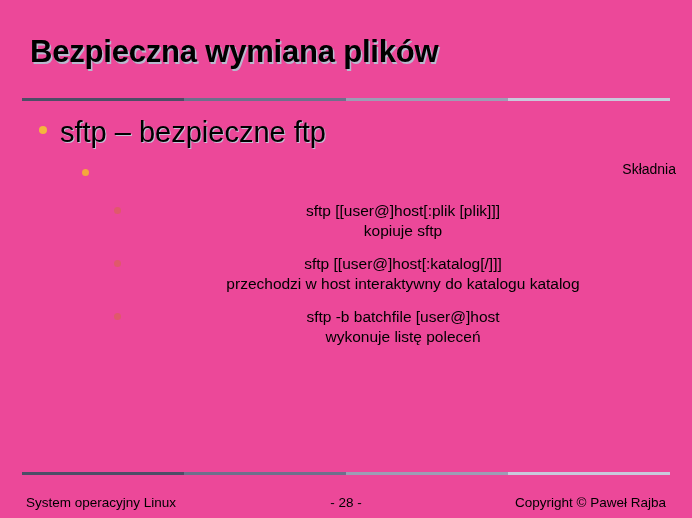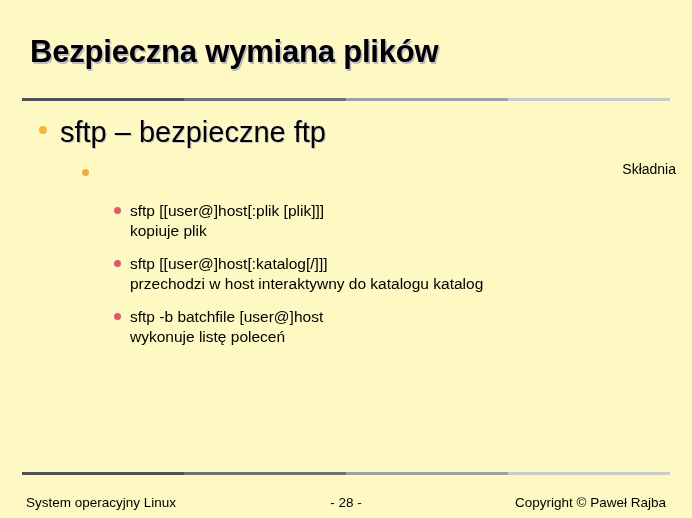--- a/index.html
+++ b/index.html
@@ -10,21 +10,21 @@
     width: 692px;
     height: 518px;
     background: #e7e7f7;
     font-family: "Liberation Sans", sans-serif;
     overflow: hidden;
     position: relative;
   }
   .slide {
     position: absolute;
     inset: 0;
-    background: #fef9c3;
+    background: #ec4899;
   }
 
   
   .title {
     position: absolute;
     left: 30px;
     top: 34px;
     width: 640px;
     font-size: 31px;
     font-weight: bold;
@@ -96,20 +96,21 @@
     background: #f5a83c;
   }
 
   .lvl3 {
     position: relative;
     padding-left: 104px;
     font-size: 15.5px;
     line-height: 20px;
     color: #000000;
     margin-top: 13px;
+    text-align: center;
   }
   .lvl3 .bullet {
     position: absolute;
     left: 88px;
     top: 6px;
     width: 7px;
     height: 7px;
     border-radius: 50%;
     background: #e0596b;
   }
@@ -180,21 +181,21 @@
     </div>
 
     <div class="lvl2">
       <span class="bullet"></span>
       <span>Składnia</span>
     </div>
 
     <div class="lvl3">
       <span class="bullet"></span>
       <span>sftp [[user@]host[:plik [plik]]]</span>
-      <span class="line2">kopiuje plik</span>
+      <span class="line2">kopiuje sftp</span>
     </div>
 
     <div class="lvl3">
       <span class="bullet"></span>
       <span>sftp [[user@]host[:katalog[/]]]</span>
       <span class="line2">przechodzi w host interaktywny do katalogu katalog</span>
     </div>
 
     <div class="lvl3">
       <span class="bullet"></span>

